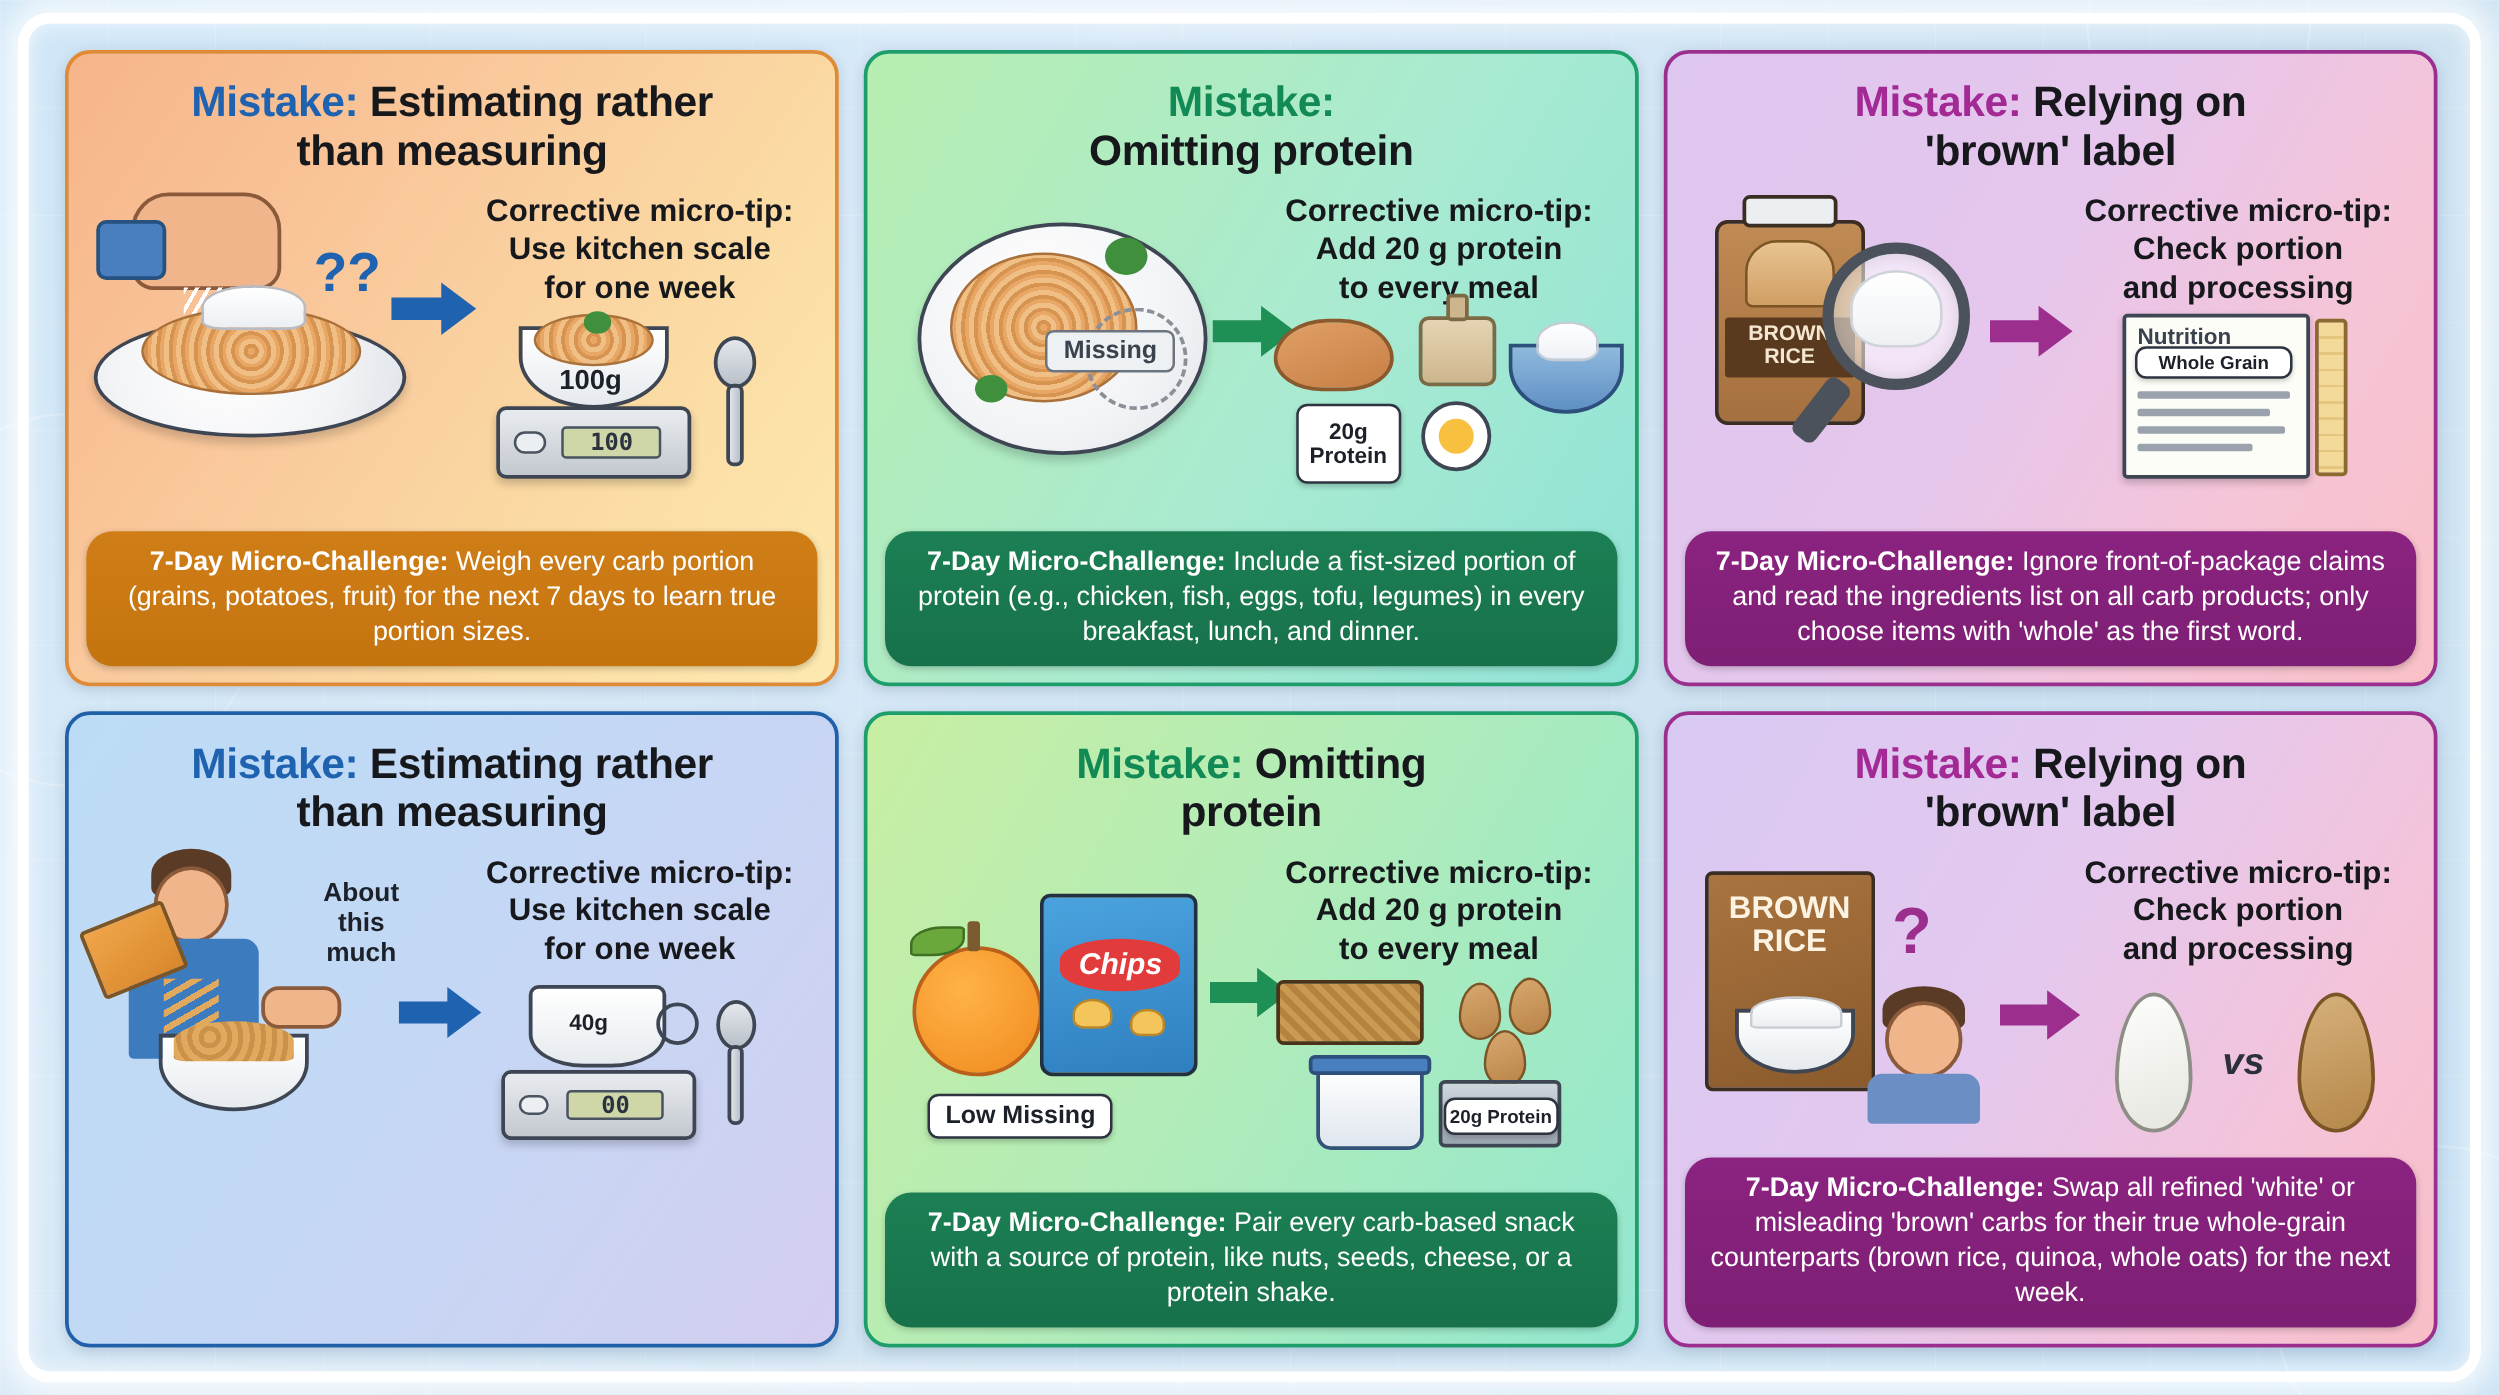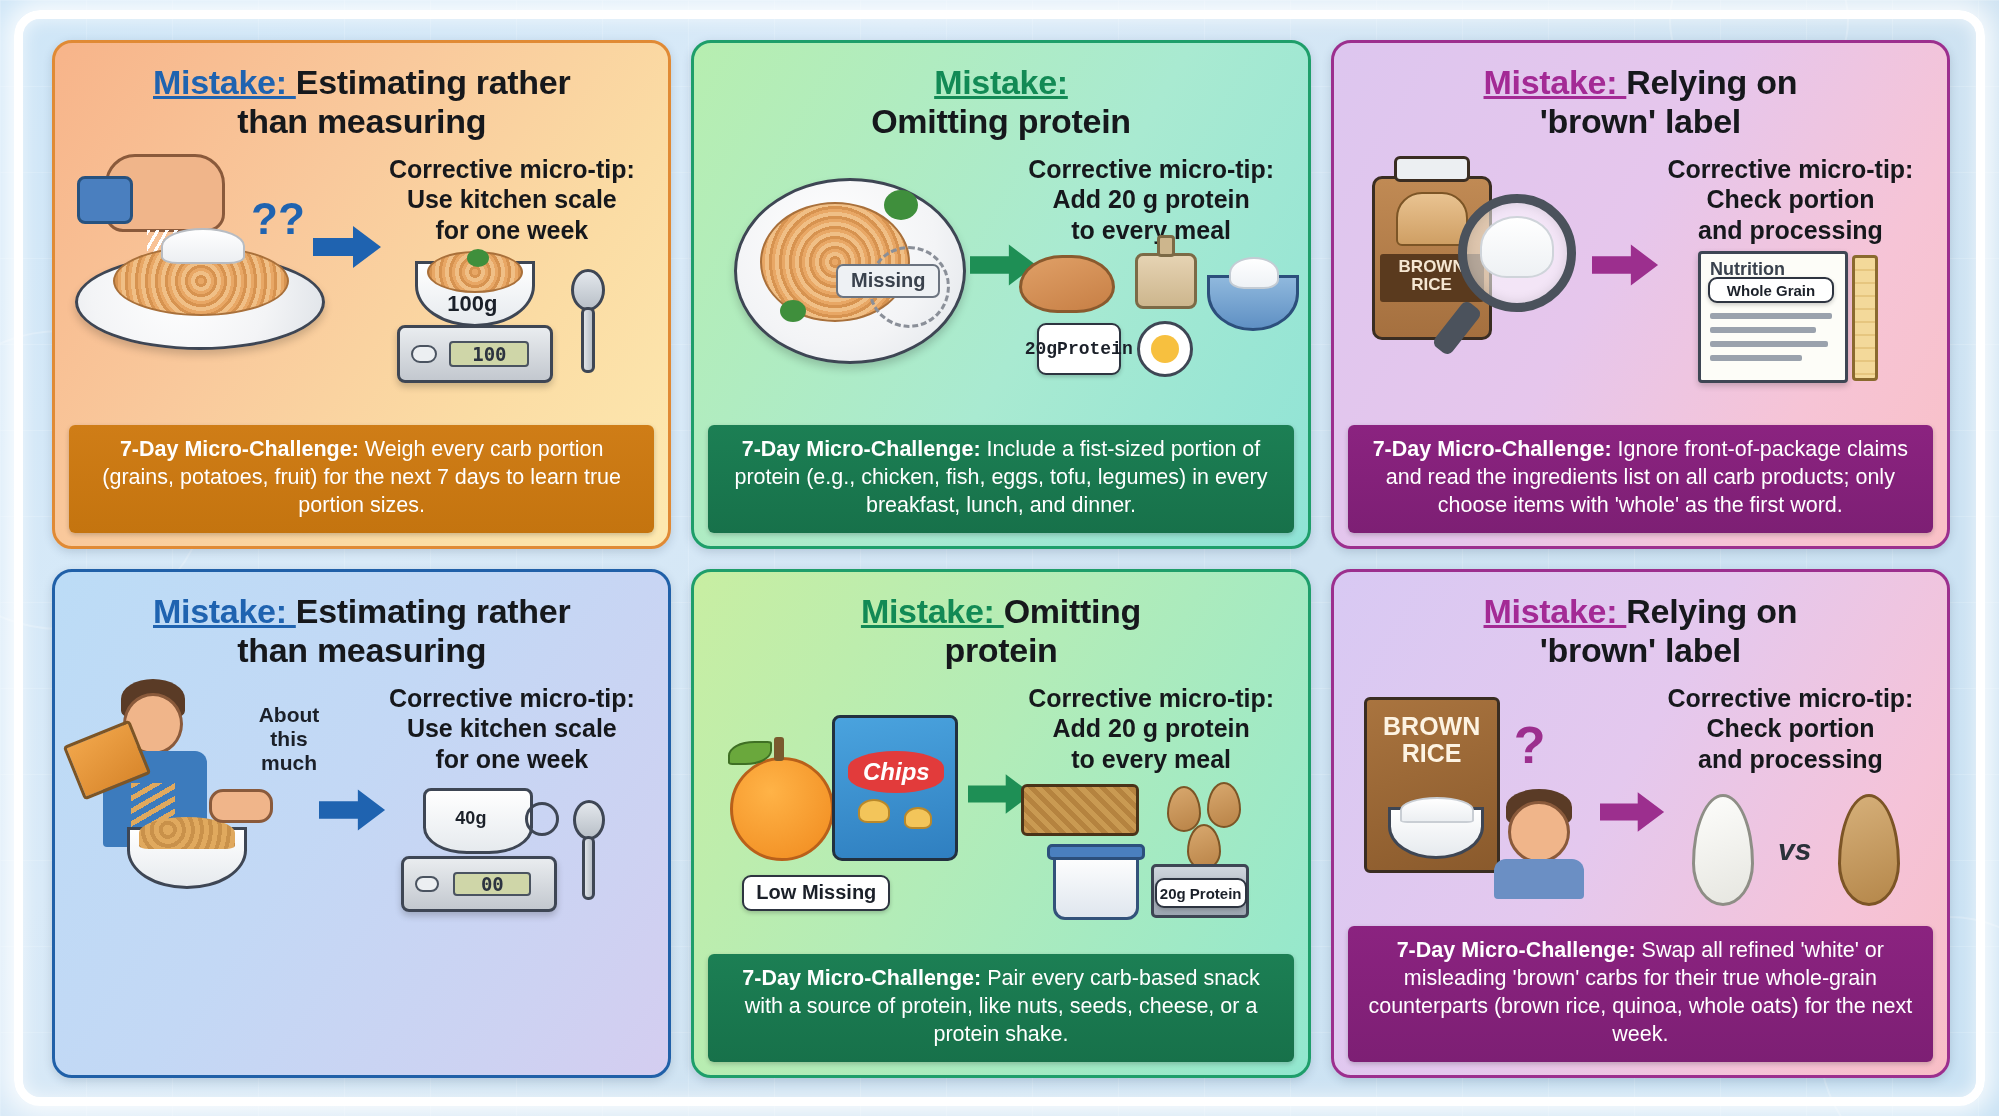--- a/index.html
+++ b/index.html
@@ -63,21 +63,21 @@
 
   .card-title {
     padding: 20px 26px 4px;
     text-align:center;
     font-weight: 800;
     font-size: 34px;
     line-height: 1.16;
     color:#16181c;
     letter-spacing:-.3px;
   }
-  .card-title .lead { font-weight:800;text-decoration:underline; }
+  .card-title .lead { font-weight:800; }
   .t-blue   .lead { color:#1f63b0; }
   .t-green  .lead { color:#128a55; }
   .t-purple .lead { color:#a32a95; }
 
   .card-body {
     position:relative;
     flex:1;
     display:flex;
     align-items:flex-start;
     padding: 4px 14px 0;
@@ -90,21 +90,21 @@
     text-align:center;
     font-weight:800;
     font-size: 25px;
     line-height:1.22;
     color:#16181c;
   }
   .tip-col .tip-line { display:block; }
 
   .banner {
     margin: 0 14px 13px;
-    border-radius: 6px;
+    border-radius: 21px;
     padding: 11px 16px 13px;
     color:#fff;
     text-align:center;
     font-size: 21.5px;
     line-height:1.30;
     box-shadow: 0 2px 5px rgba(0,0,0,.20);
   }
   .banner b { font-weight:800; }
   .b-orange { background: linear-gradient(180deg,#cf7d17,#c4740f); }
   .b-green  { background: linear-gradient(180deg,#1c7f54,#17714a); }
@@ -272,21 +272,21 @@
         <span class="tip-line">Add 20 g protein</span>
         <span class="tip-line">to every meal</span>
         <div style="position:relative;height:150px;margin-top:6px;">
           <div class="ill chicken" style="left:4px;top:4px;width:96px;height:58px;"></div>
           <div class="ill scoop" style="left:120px;top:2px;width:62px;height:56px;"></div>
           <div class="ill" style="left:142px;top:-16px;width:18px;height:22px;background:#cdb68d;border:3px solid #7c6a46;border-radius:4px;"></div>
           <div class="ill bowl-blue" style="left:192px;top:24px;width:92px;height:56px;"></div>
           <div class="ill" style="left:214px;top:6px;width:50px;height:32px;background:linear-gradient(180deg,#fff,#eef2f6);border:2px solid #c4ccd4;border-radius:50% 50% 30% 30%;"></div>
           <div class="ill egg" style="left:122px;top:70px;width:56px;height:56px;"></div>
           <div class="ill yolk" style="left:136px;top:84px;width:28px;height:28px;"></div>
-          <div class="ill tag-white" style="left:22px;top:72px;width:84px;height:52px;font-size:18px;flex-direction:row;font-family:Liberation Mono, monospace;">
+          <div class="ill tag-white" style="left:22px;top:72px;width:84px;height:64px;font-size:18px;flex-direction:column;">
             <span>20g</span>
             <span>Protein</span>
           </div>
         </div>
       </div>
     </div>
     <div class="banner b-green">
       <b>7-Day Micro-Challenge: </b>
       <span>Include a fist-sized portion of protein (e.g., chicken, fish, eggs, tofu, legumes) in every breakfast, lunch, and dinner.</span>
     </div>

